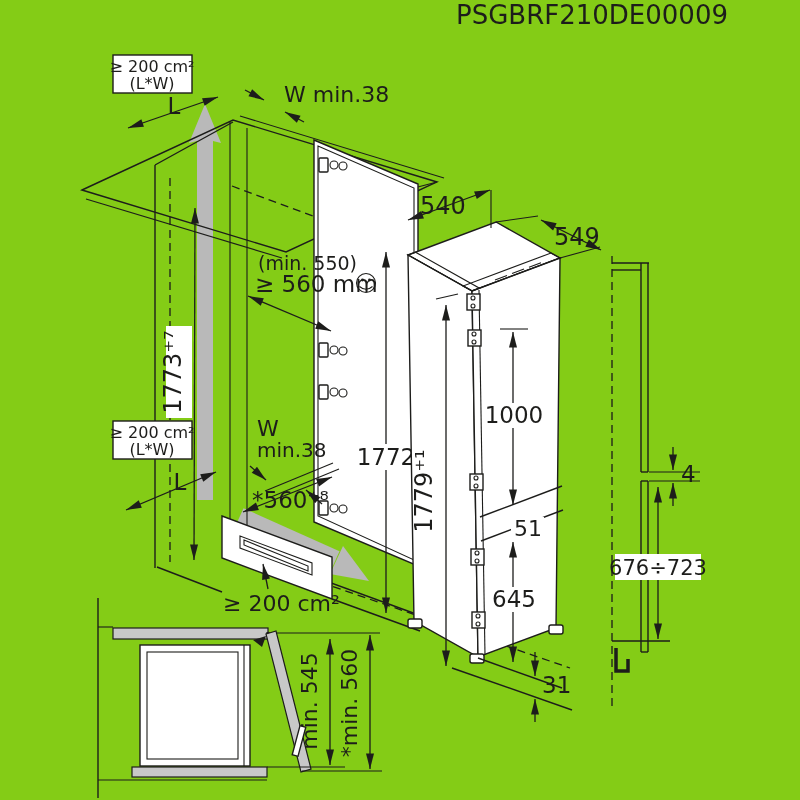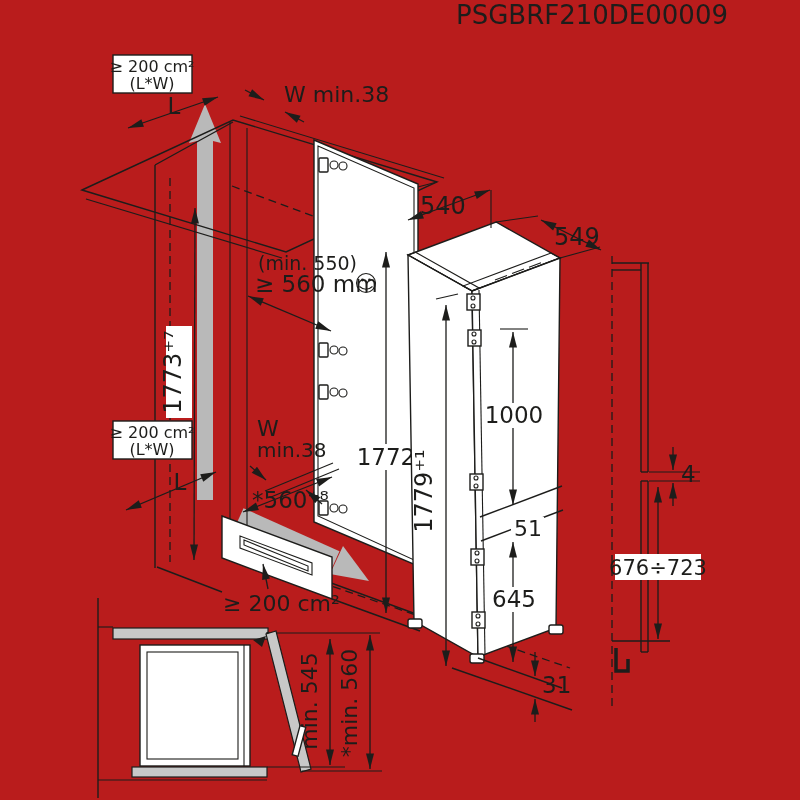--- a/index.html
+++ b/index.html
@@ -1,16 +1,16 @@
 <!DOCTYPE html>
 <html><head>
 <meta charset="utf-8">
 <style>
   html,body{margin:0;padding:0;background:#ffffff;}
-  .page{position:relative;width:800px;height:800px;background:#b91c1c;overflow:hidden;}
+  .page{position:relative;width:800px;height:800px;background:#84cc16;overflow:hidden;}
   svg text{font-family:"DejaVu Sans","Liberation Sans",sans-serif;fill:#1d1d1b;}
   .ln{stroke:#1d1d1b;stroke-width:1.4;fill:none;}
   .lnt{stroke:#1d1d1b;stroke-width:1.1;fill:none;}
   .dash{stroke:#1d1d1b;stroke-width:1.3;fill:none;stroke-dasharray:8 5;}
   .wht{fill:#ffffff;stroke:#1d1d1b;stroke-width:1.4;}
   .gray{fill:#c8c8c8;stroke:#1d1d1b;stroke-width:1.2;}
   .dim{stroke:#1d1d1b;stroke-width:1.3;fill:none;}
   .bg{fill:#ffffff;stroke:none;}
 </style>
 </head>

